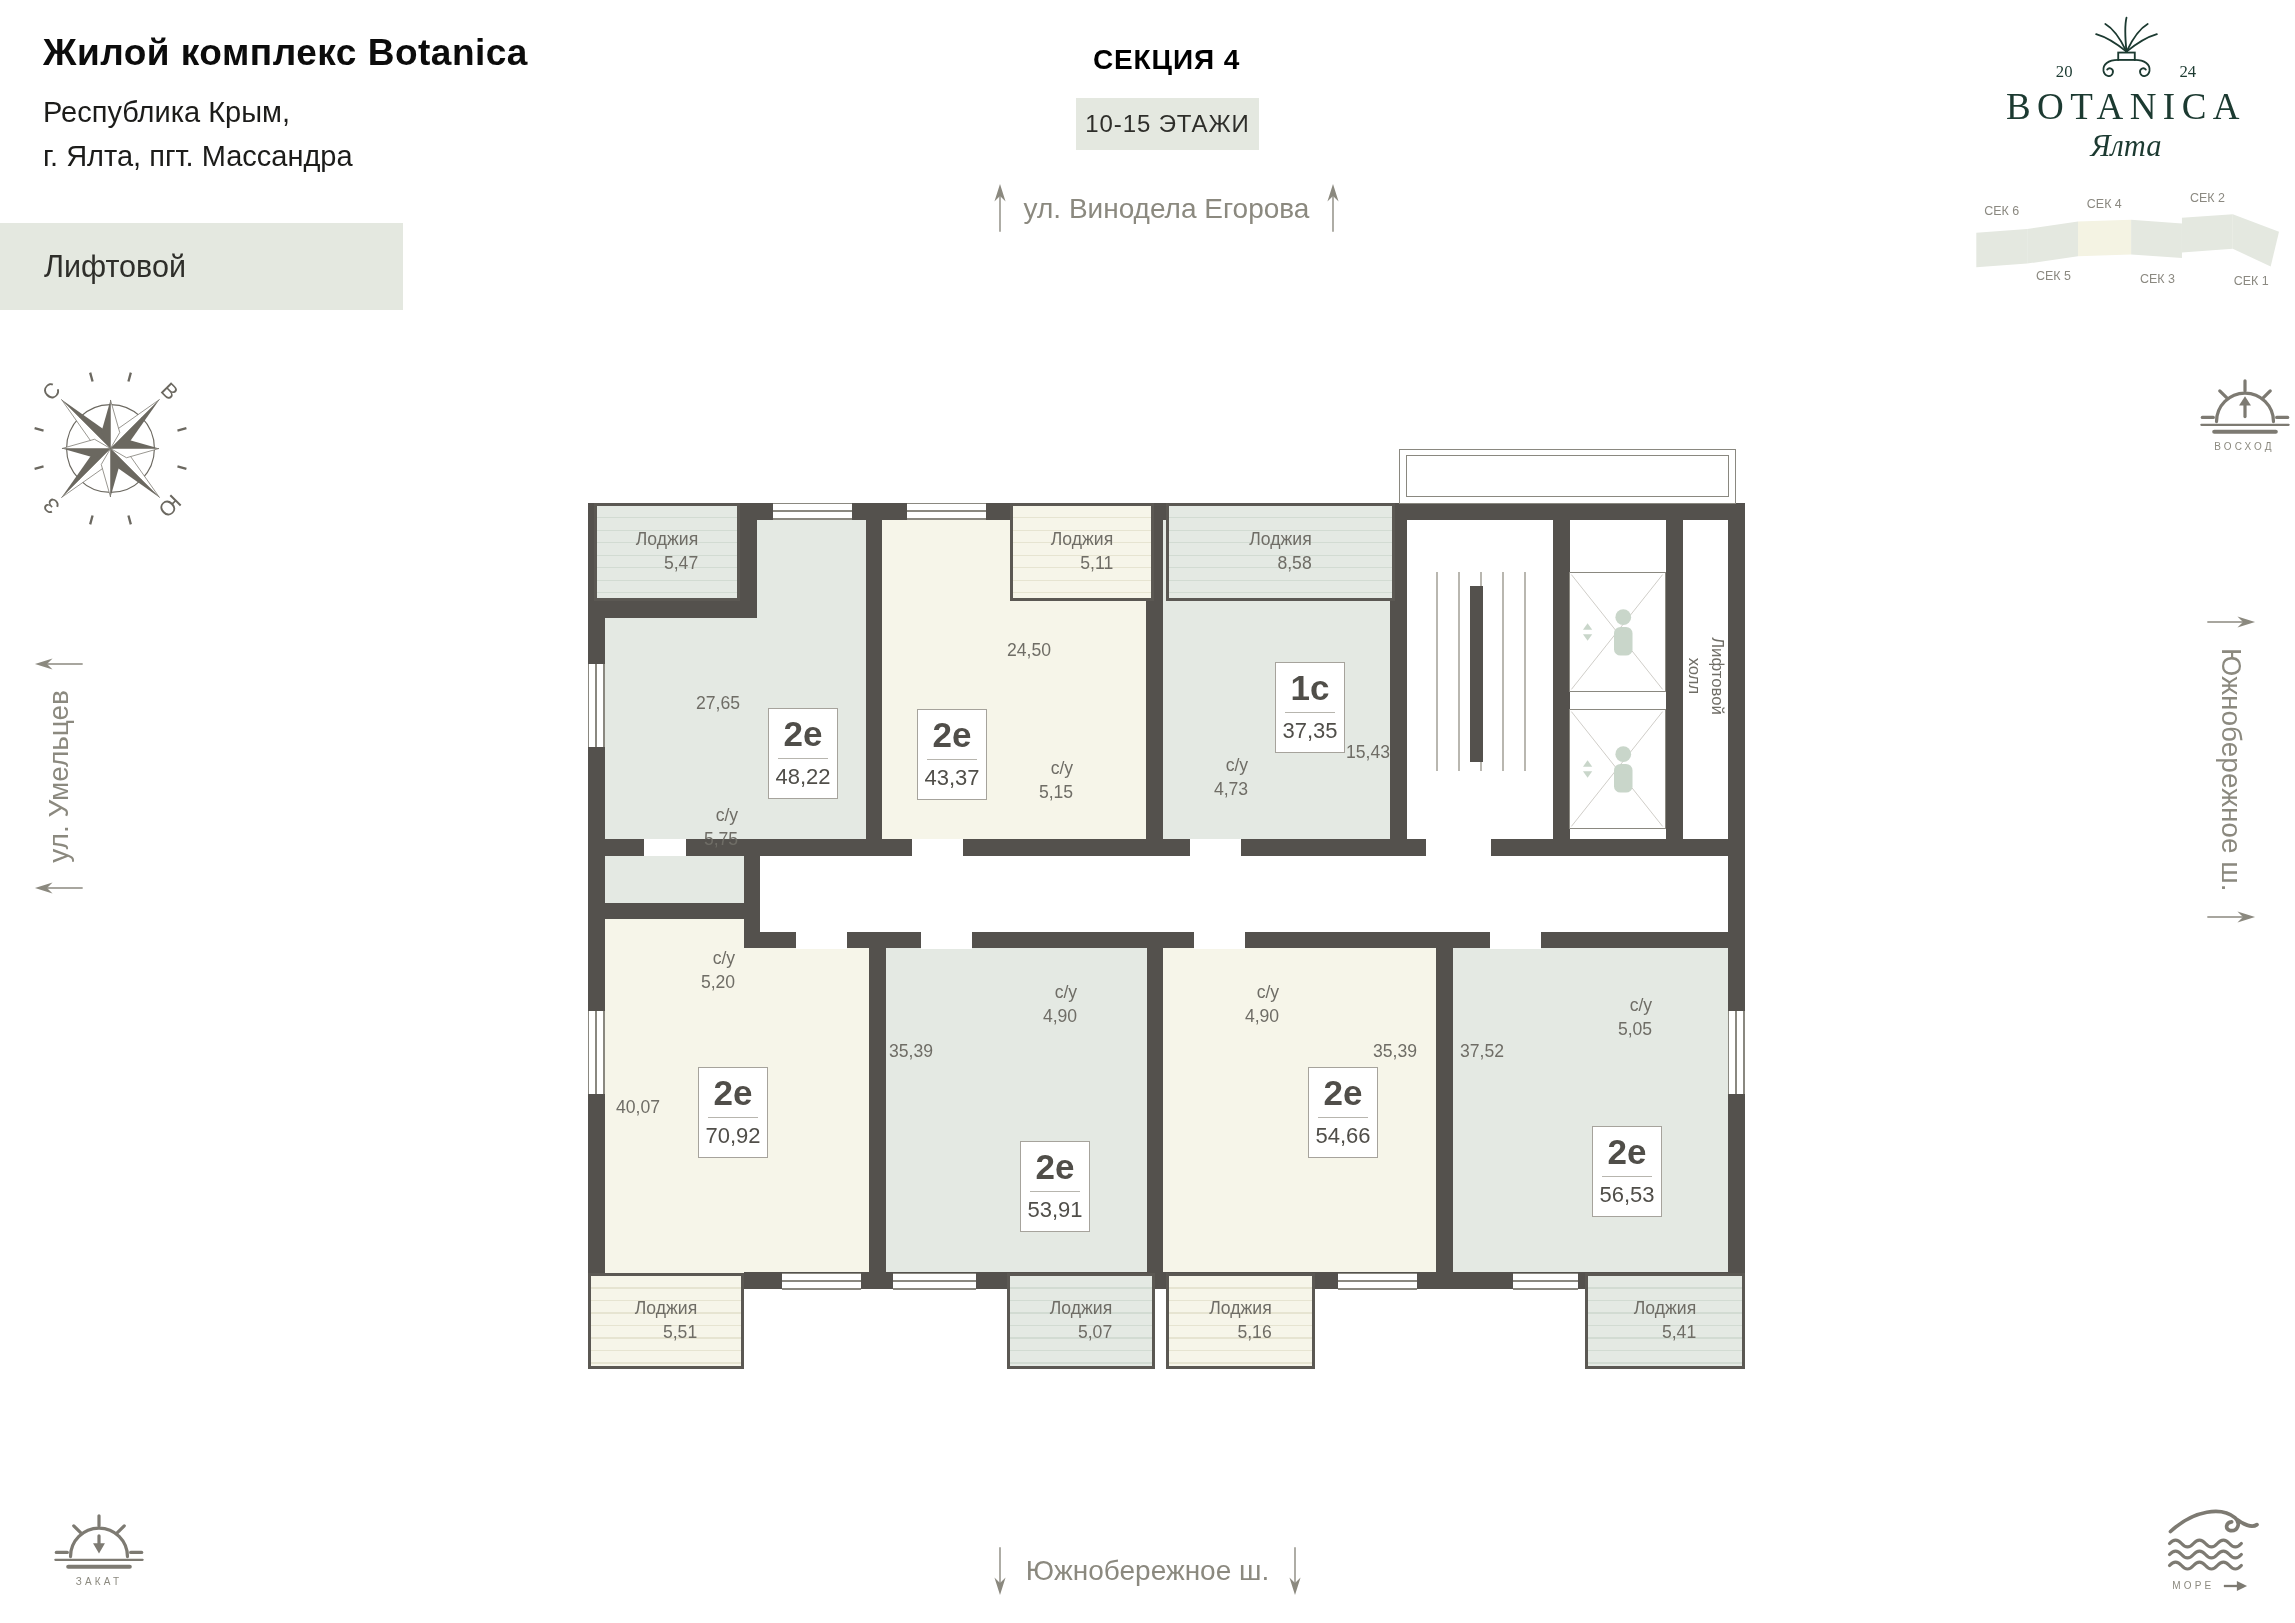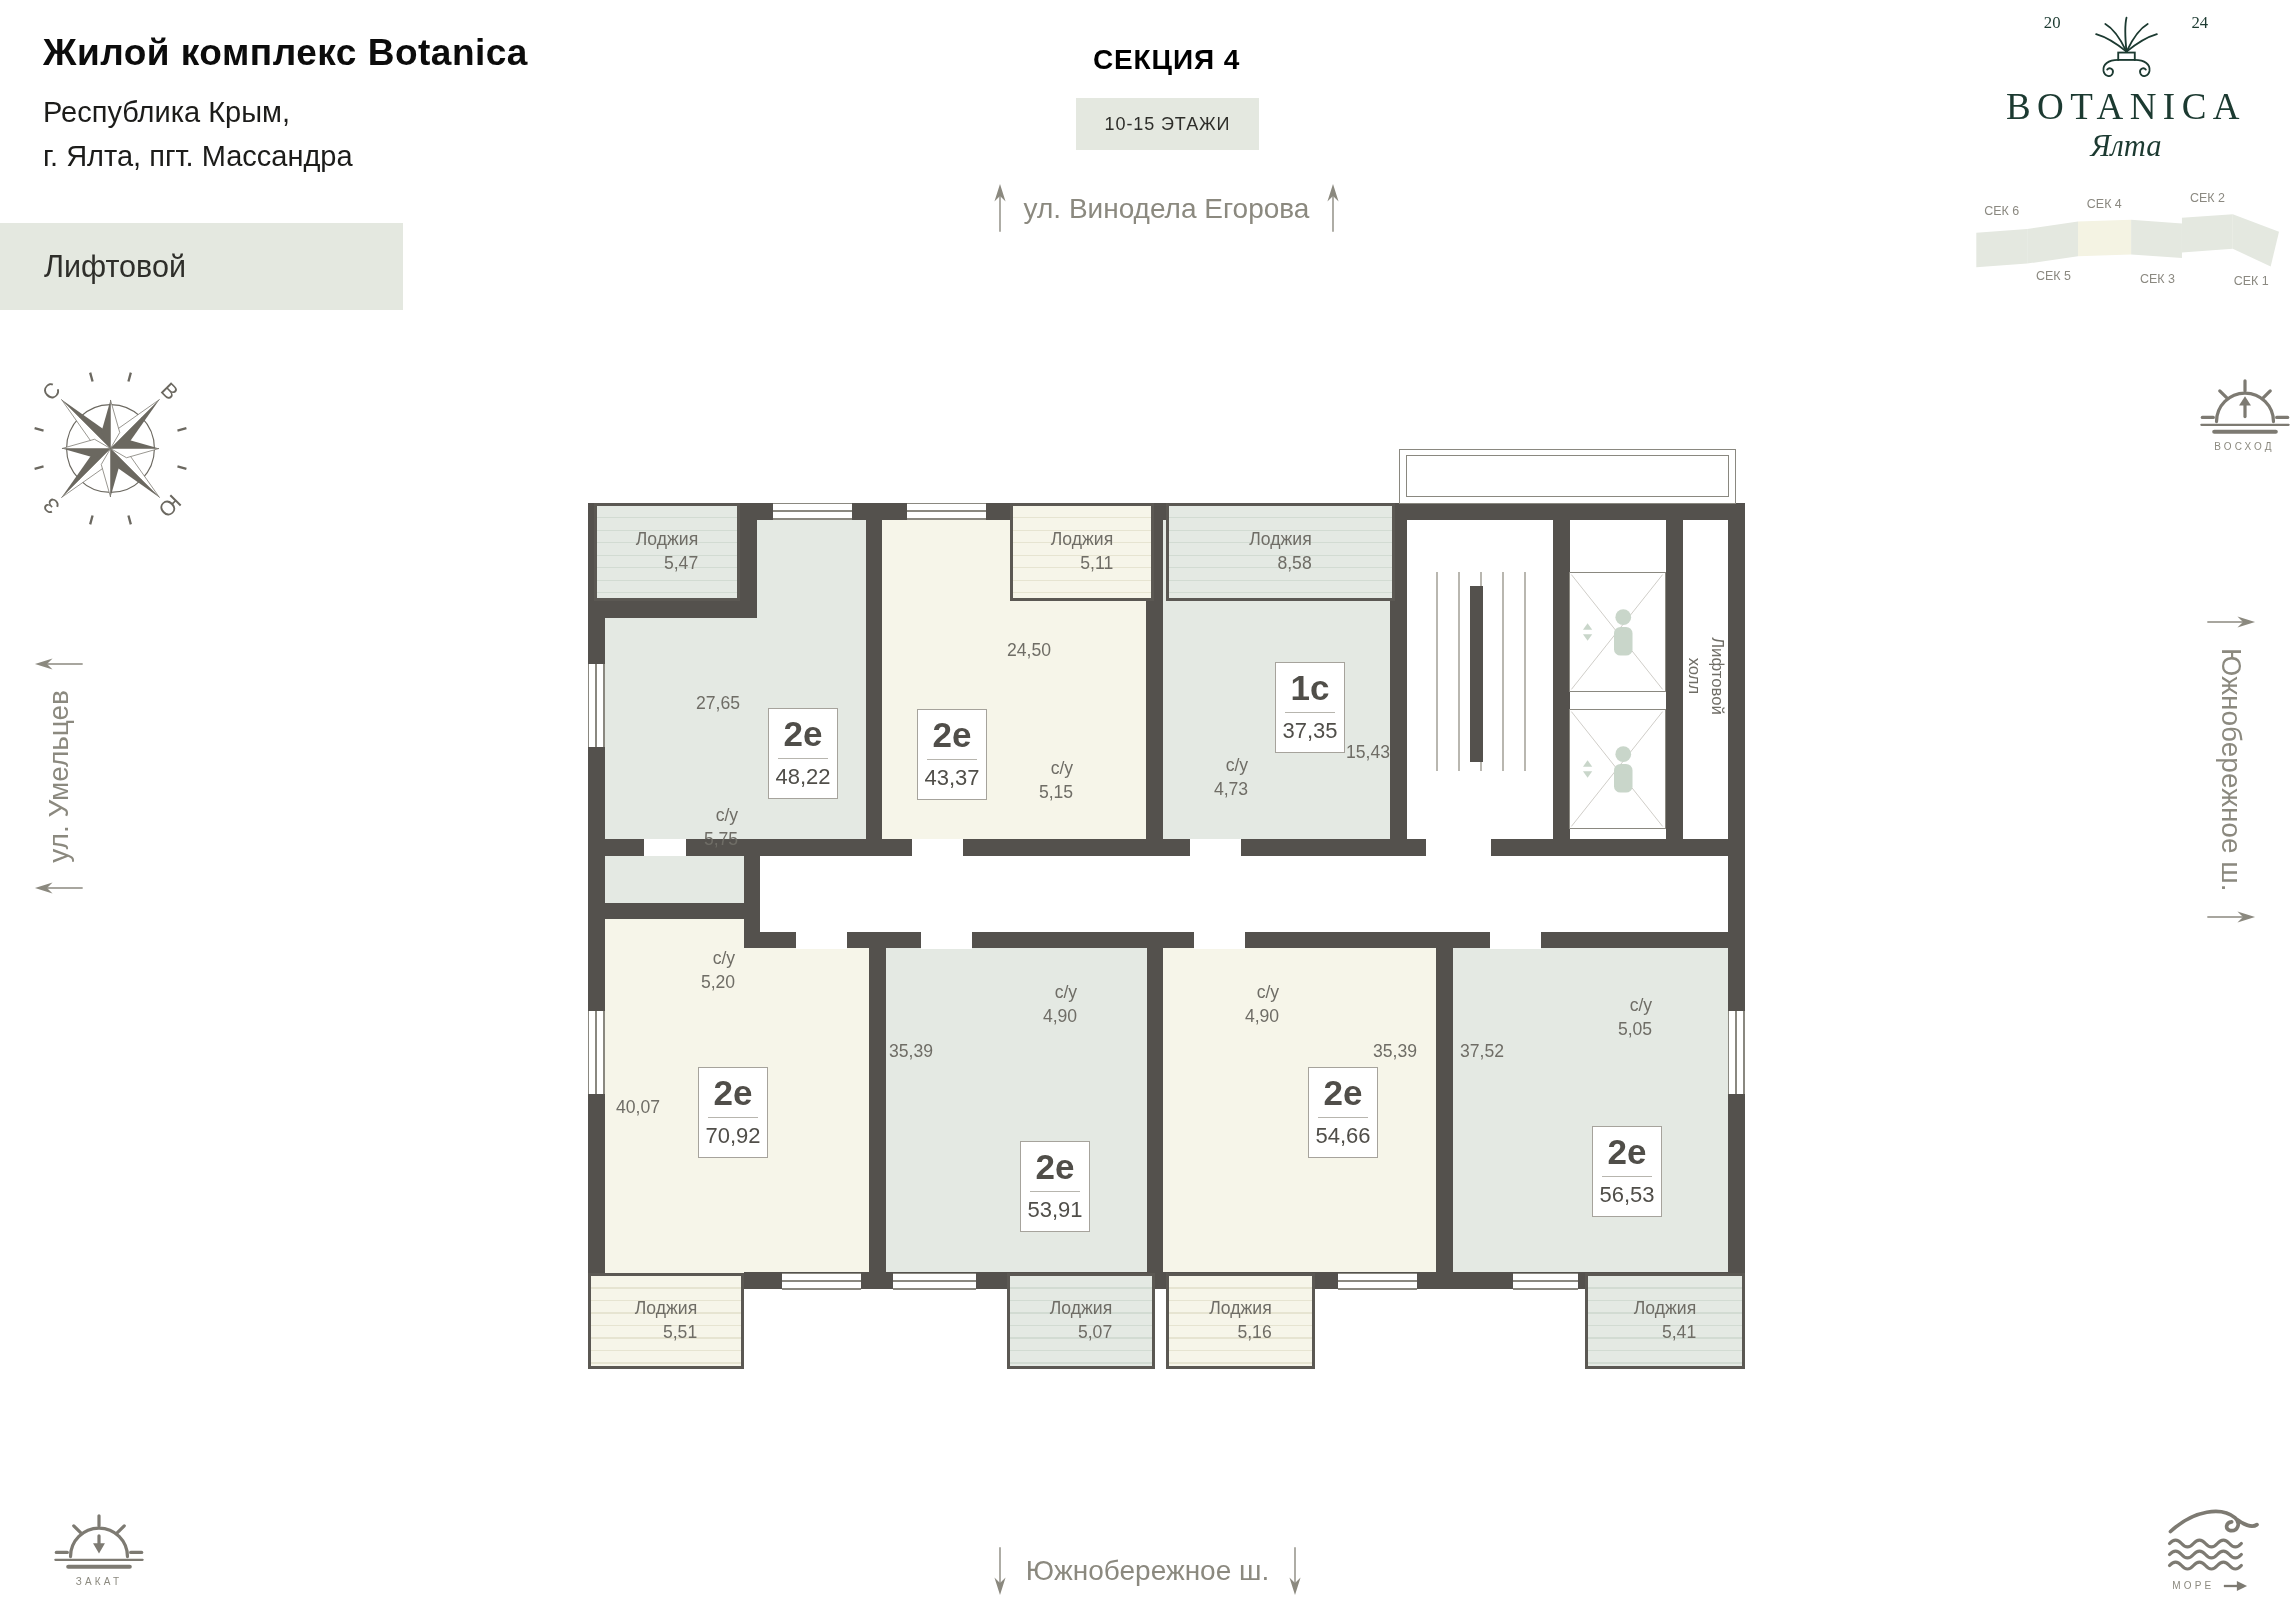--- a/index.html
+++ b/index.html
@@ -11,26 +11,26 @@
   html,body{margin:0;padding:0;width:2295px;height:1623px;background:#fff;
     font-family:"Liberation Sans",sans-serif;overflow:hidden;position:relative}
   .abs{position:absolute}
   
   .title{left:43px;top:32px;font-size:37px;font-weight:700;color:#0c0c0c;letter-spacing:0.5px}
   .addr{left:43px;top:91px;font-size:29px;font-weight:300;color:#1c1c1a;line-height:1.5}
   .cat-box{left:0;top:223px;width:403px;height:87px;background:var(--box);
     display:flex;align-items:center;padding-left:44px;font-size:30.5px;color:#2e2e2a}
   .sec-name{left:935px;top:44px;width:463px;text-align:center;font-size:28px;font-weight:800;color:#000;letter-spacing:0.9px}
   .floors-box{left:1076px;top:98px;width:183px;height:52px;background:var(--box);
-    display:flex;align-items:center;justify-content:center;font-size:18px;color:#2e2e2a;letter-spacing:0.9px}
+    display:flex;align-items:center;justify-content:center;font-size:24px;color:#2e2e2a;letter-spacing:0.9px}
   .street-top{left:912px;top:183px;width:509px;display:flex;align-items:center;justify-content:center;gap:16.7px}
   .street-txt{font-size:28px;color:var(--label)}
   
   .logo{left:1964px;top:13px;width:324px;text-align:center}
-  .logo-orn{display:flex;align-items:flex-start;justify-content:center;gap:24px}
+  .logo-orn{display:flex;align-items:flex-end;justify-content:center;gap:12px}
   .logo-year{font-family:"Liberation Serif",serif;font-size:16.7px;color:var(--accent)}
   .brand{font-family:"Liberation Serif",serif;font-size:37px;letter-spacing:6.5px;color:var(--accent);margin-top:2.8px}
   .city{font-family:"Liberation Serif",serif;font-style:italic;font-size:30.5px;color:var(--accent);margin-top:0.9px}
   
   .vcolL{left:17.6px;top:657px;width:83px;display:flex;flex-direction:column;align-items:center;gap:18.5px}
   .vcolR{left:2184px;top:615px;width:93px;display:flex;flex-direction:column;align-items:center;gap:18.5px}
   .vtextL{writing-mode:vertical-rl;transform:rotate(180deg);font-size:28px;color:var(--label)}
   .vtextR{writing-mode:vertical-rl;font-size:28px;color:var(--label)}
   .street-bottom{left:893px;top:1545px;width:509px;display:flex;align-items:center;justify-content:center;gap:18.5px}
   .lm{display:flex;flex-direction:column;align-items:center;gap:6.5px}

